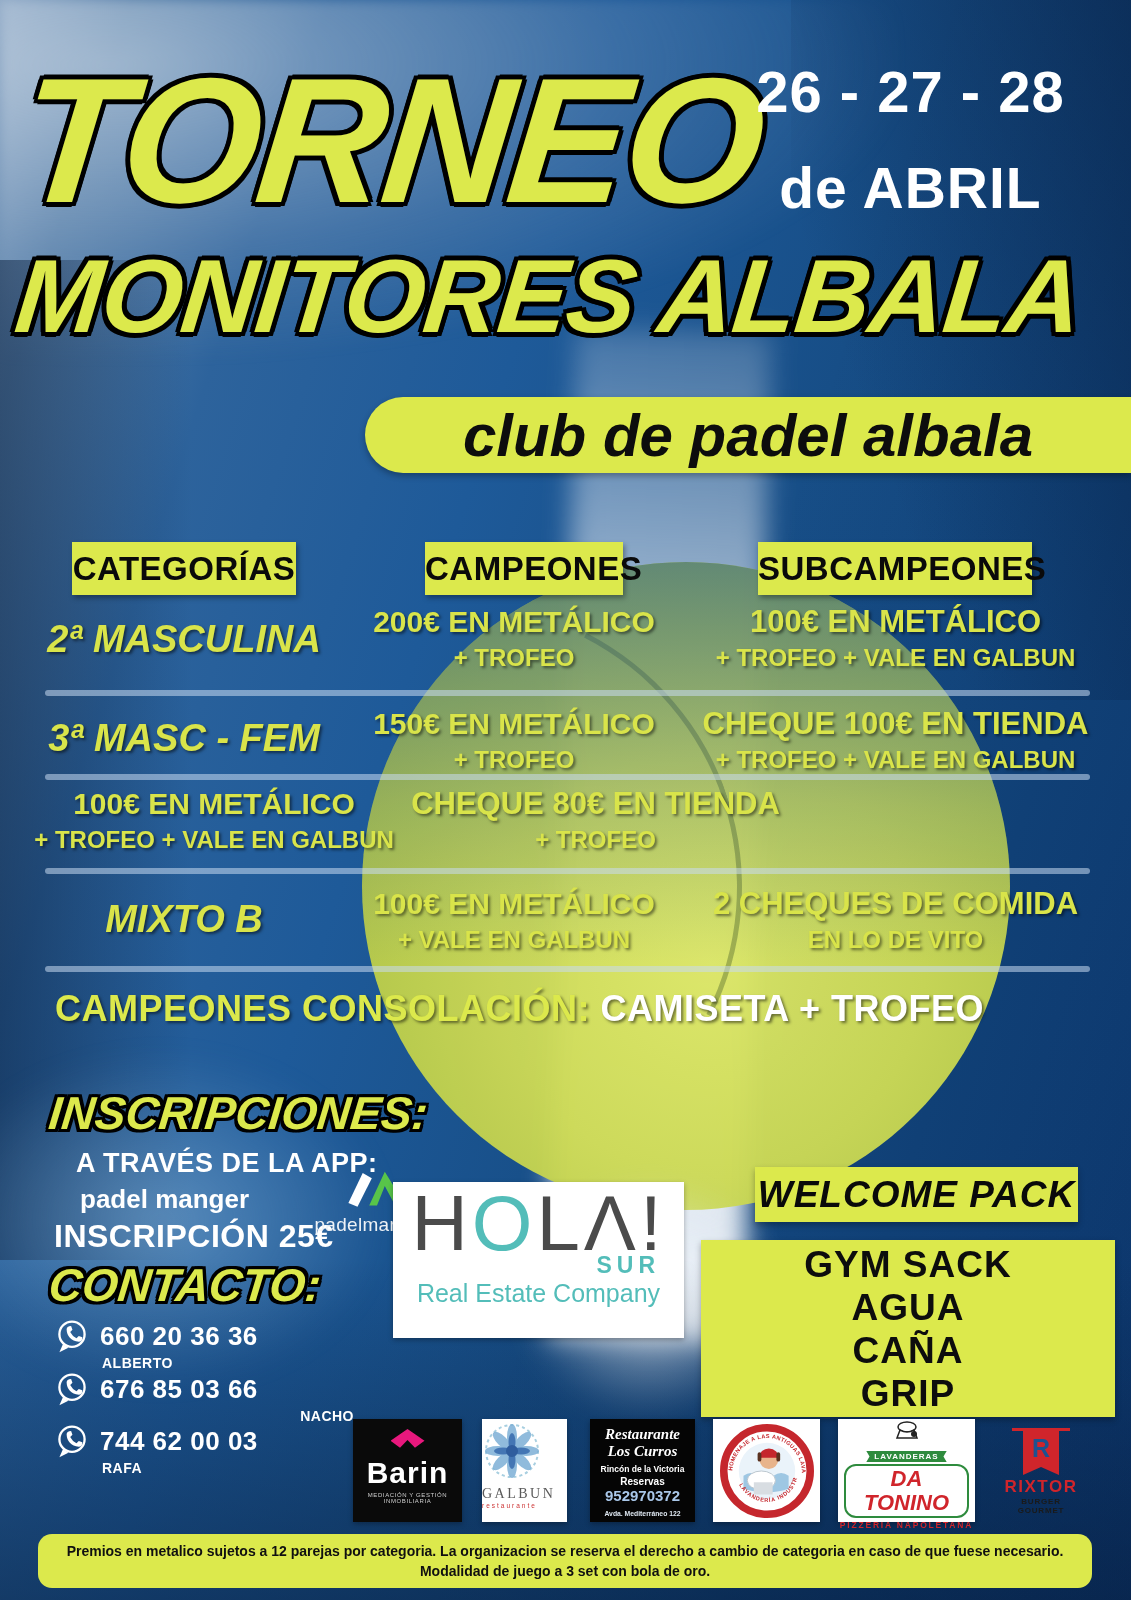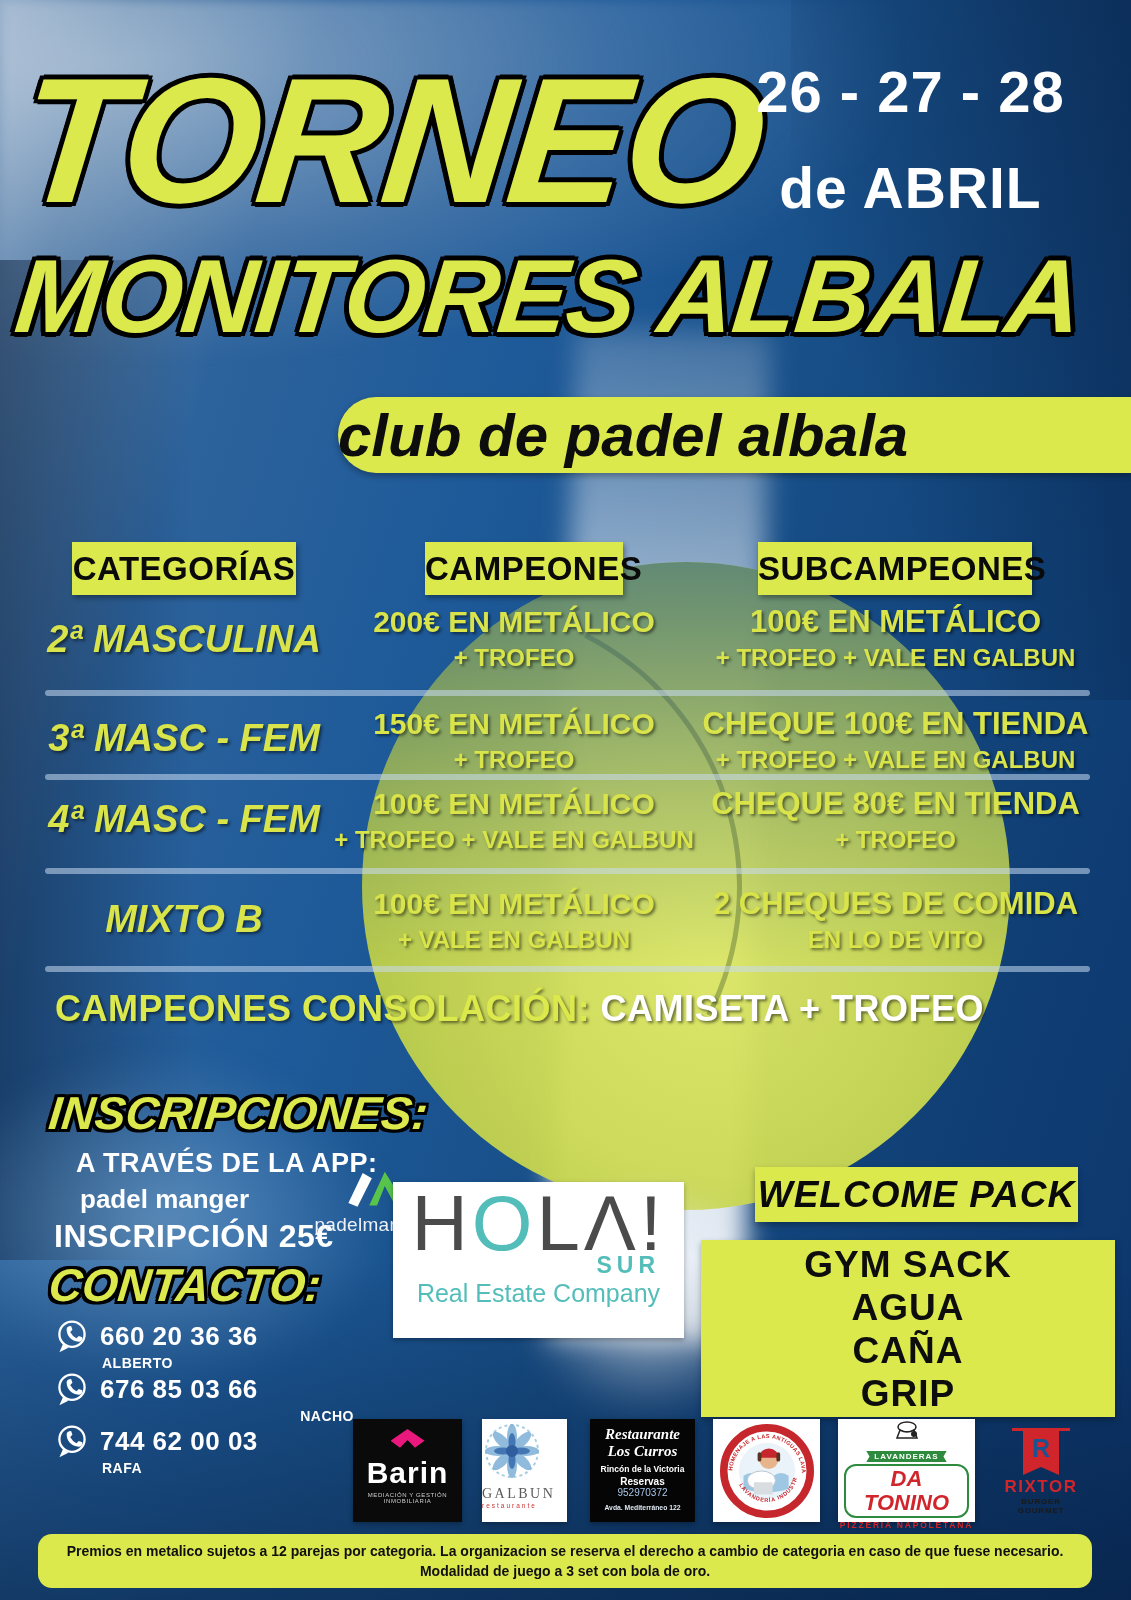--- a/index.html
+++ b/index.html
@@ -39,22 +39,22 @@
   .outline-sm{text-shadow:3px 3px 0 #000,-3px 3px 0 #000,3px -3px 0 #000,-3px -3px 0 #000,0 3px 0 #000,0 -3px 0 #000,3px 0 0 #000,-3px 0 0 #000;}
   .soft{text-shadow:2px 2px 3px rgba(0,0,0,.5);}
   
   .title-torneo{position:absolute;left:30px;top:52px;font-size:178px;line-height:1;font-weight:bold;font-style:italic;
     letter-spacing:-3px;transform:skewX(-6deg) scaleY(1.0);transform-origin:left top;color:#dce94c;}
   .dates{position:absolute;left:738px;top:58px;width:345px;text-align:center;color:#fff;font-weight:bold;}
   .dates .d1{font-size:58px;letter-spacing:1px;}
   .dates .d2{font-size:57px;margin-top:30px;letter-spacing:1px;}
   .title-monitores{position:absolute;left:22px;top:244px;font-size:104px;line-height:1;font-weight:bold;font-style:italic;
     letter-spacing:-1px;transform:skewX(-6deg);transform-origin:left top;color:#dce94c;white-space:nowrap;}
-  .club-banner{position:absolute;left:338px;top:397px;right:0;height:76px;background:#dce94c;
-    border-radius:40px 0 0 40px;display:flex;align-items:center;justify-content:flex-start;
+  .club-banner{position:absolute;left:365px;top:397px;right:0;height:76px;background:#dce94c;
+    border-radius:40px 0 0 40px;display:flex;align-items:center;justify-content:center;
     box-shadow:0 3px 6px rgba(0,0,0,.3);}
   .club-banner span{font-size:60px;font-weight:bold;font-style:italic;color:#0d0d0d;letter-spacing:0;}
   
   .hdr{position:absolute;top:542px;height:53px;background:#dce94c;color:#0a0a0a;font-weight:bold;
     font-size:33px;text-align:center;line-height:53px;letter-spacing:.5px;box-shadow:2px 3px 5px rgba(0,0,0,.35);}
   .hdr.h1{left:72px;width:224px;}
   .hdr.h2{left:425px;width:198px;}
   .hdr.h3{left:758px;width:274px;}
   .prow{position:absolute;left:34px;width:1063px;display:flex;}
   .prow .c1{width:300px;display:flex;align-items:center;justify-content:center;
@@ -103,21 +103,21 @@
     clip-path:polygon(50% 0%,100% 45%,72% 72%,50% 42%,28% 72%,0% 45%);}
   .barin-n{font-size:30px;font-weight:bold;color:#fff;line-height:32px;letter-spacing:1px;}
   .barin-t{font-size:6px;color:#cfcfcf;letter-spacing:.6px;margin-top:3px;}
   .sp-galbun{left:482px;width:85px;background:#fff;text-align:left;}
   .galbun-n{font-size:14px;color:#5a5a5a;font-family:"Liberation Serif",serif;letter-spacing:2.5px;margin-top:1px;}
   .galbun-t{font-size:6.5px;color:#c33;letter-spacing:2px;}
   .sp-curros{left:590px;width:105px;background:#050505;text-align:center;color:#fff;padding-top:7px;height:96px;}
   .curros-1{font-size:15px;font-weight:bold;font-style:italic;font-family:"Liberation Serif",serif;line-height:17px;}
   .curros-3{font-size:8.5px;font-weight:bold;margin-top:4px;}
   .curros-4{font-size:10px;font-weight:bold;margin-top:2px;}
-  .curros-5{font-size:10px;font-weight:normal;color:#a9c7e9;}
+  .curros-5{font-size:15px;font-weight:bold;color:#a9c7e9;}
   .curros-6{font-size:6.8px;font-weight:bold;margin-top:6px;color:#dfe8f2;}
   .sp-lav{left:713px;width:107px;background:#fff;display:flex;align-items:center;justify-content:center;}
   .sp-tonino{left:838px;width:137px;background:#fff;text-align:center;}
   .ribbon{display:inline-block;margin-top:2px;background:#2e8b3d;color:#fff;font-size:8px;font-weight:bold;
     letter-spacing:1px;padding:1px 8px;clip-path:polygon(0 0,100% 0,96% 50%,100% 100%,0 100%,4% 50%);}
   .tonino-n{font-size:22px;font-weight:bold;color:#d0252b;font-style:italic;line-height:24px;
     border:2px solid #2e8b3d;border-radius:12px;margin:1px 6px 2px;padding:1px 0;}
   .tonino-t{font-size:8.5px;font-weight:bold;color:#d0252b;letter-spacing:1.8px;}
   .sp-rixtor{left:1003px;top:1428px;width:76px;height:86px;background:none;box-shadow:none;text-align:center;}
   .rix-bar{width:58px;height:3px;background:#d0252b;margin:0 auto;}
@@ -182,21 +182,20 @@
       <div class="l2 soft">+ TROFEO</div>
       </div>
     <div class="c3">
         <div class="l1 soft">CHEQUE 100€ EN TIENDA</div>
       <div class="l2 soft">+ TROFEO + VALE EN GALBUN</div>
       </div>
   </div>
   <div class="divider" style="top:774px;"></div>
 
   <div class="prow" style="top:786px;height:66px;">
-    <div class="c1 soft">4ª MASC - FEM</div>
     <div class="c2">
         <div class="l1 soft">100€ EN METÁLICO</div>
       <div class="l2 soft">+ TROFEO + VALE EN GALBUN</div>
       </div>
     <div class="c3">
         <div class="l1 soft">CHEQUE 80€ EN TIENDA</div>
       <div class="l2 soft">+ TROFEO</div>
       </div>
   </div>
   <div class="divider" style="top:868px;"></div>

